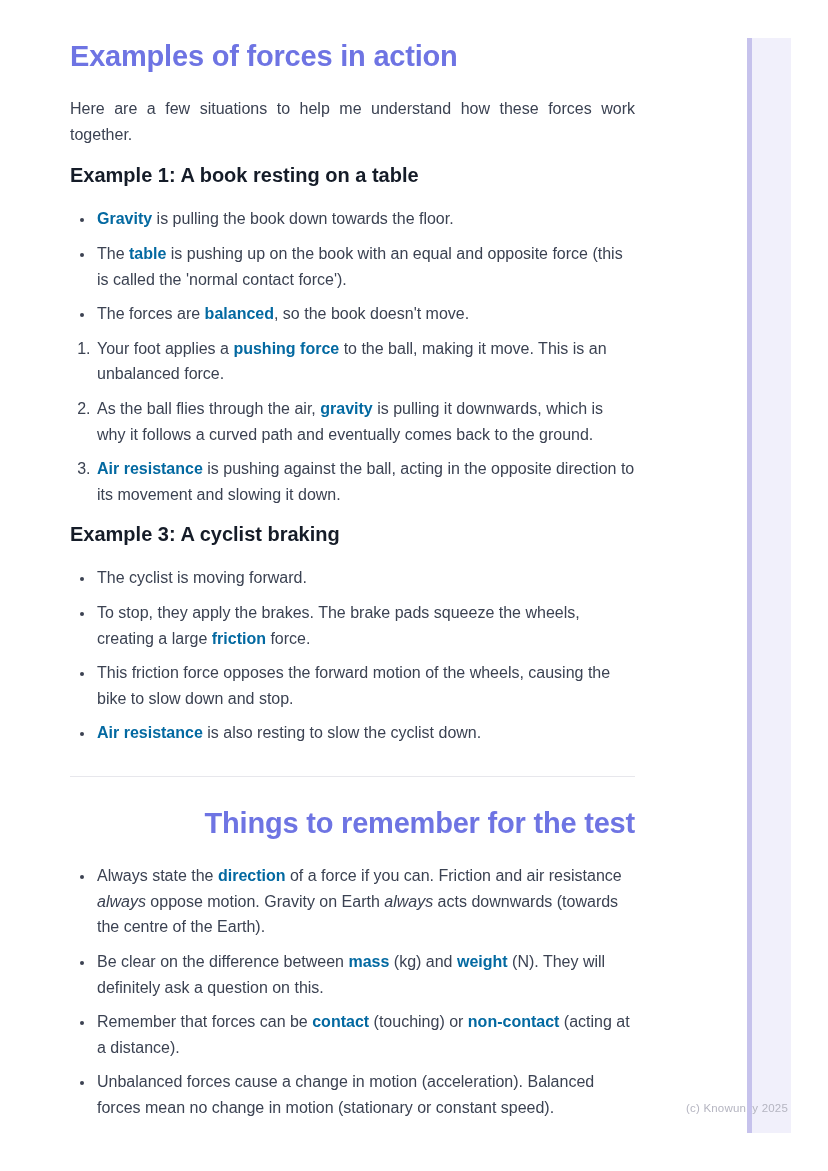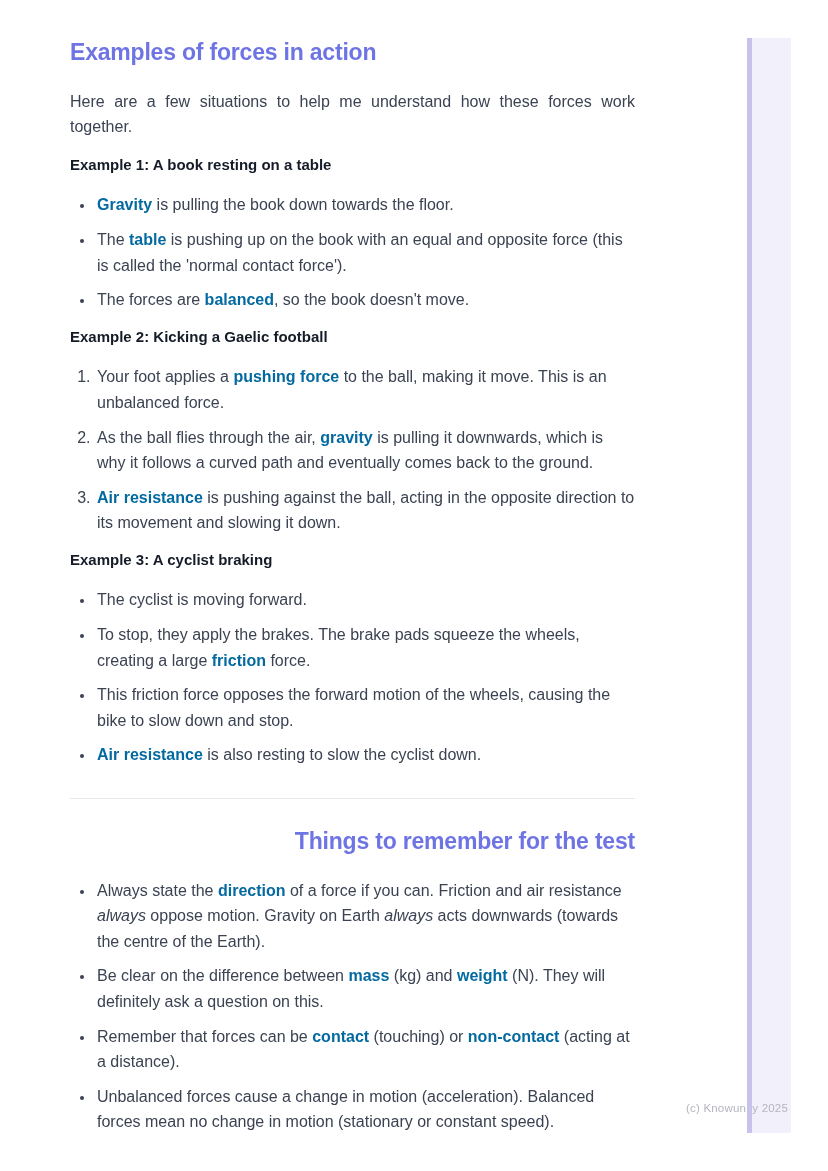--- a/index.html
+++ b/index.html
@@ -19,36 +19,36 @@
     left: 70px;
     top: 38px;
     width: 565px;
     color: #3b4252;
     font-size: 16px;
     line-height: 1.6;
   }
 
   .section-title {
     color: #6e74e3;
-    font-size: 23px;
+    font-size: 29px;
     line-height: 1.25;
     font-weight: 700;
     letter-spacing: -0.2px;
     margin: 0 0 22px 0;
   }
   .section-title.second { margin-top: 28px; text-align: right; }
 
   .intro {
     margin: 0 0 15px 0;
     text-align: justify;
   }
 
   .sub-heading {
     color: #151c28;
-    font-size: 15px;
+    font-size: 20px;
     font-weight: 700;
     margin: 14px 0 18px 0;
     line-height: 1.3;
   }
 
   ul.doc-list, ol.doc-list {
     margin: 0 0 6px 0;
     padding-left: 25px;
   }
   ul.doc-list li, ol.doc-list li {
@@ -109,21 +109,20 @@
     <p class="intro">Here are a few situations to help me understand how these forces work together.</p>
 
     <h3 class="sub-heading">Example 1: A book resting on a table</h3>
 
     <ul class="doc-list">
         <li><strong>Gravity</strong><span> is pulling the book down towards the floor.</span></li>
         <li><span>The </span><strong>table</strong><span> is pushing up on the book with an equal and opposite force (this is called the 'normal contact force').</span></li>
         <li><span>The forces are </span><strong>balanced</strong><span>, so the book doesn't move.</span></li>
       </ul>
 
-    <h3 class="sub-heading">Example 2: Kicking a Gaelic football</h3>
 
     <ol class="doc-list">
         <li><span>Your foot applies a </span><strong>pushing force</strong><span> to the ball, making it move. This is an unbalanced force.</span></li>
         <li><span>As the ball flies through the air, </span><strong>gravity</strong><span> is pulling it downwards, which is why it follows a curved path and eventually comes back to the ground.</span></li>
         <li><strong>Air resistance</strong><span> is pushing against the ball, acting in the opposite direction to its movement and slowing it down.</span></li>
       </ol>
 
     <h3 class="sub-heading">Example 3: A cyclist braking</h3>
 
     <ul class="doc-list">

